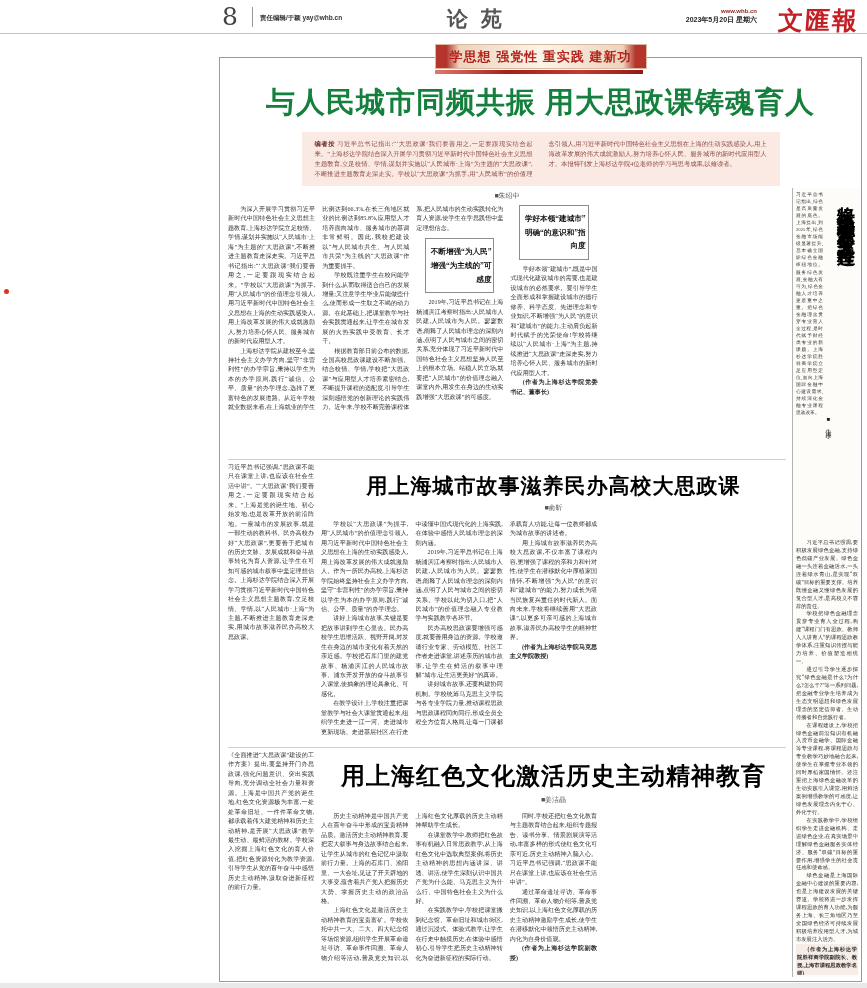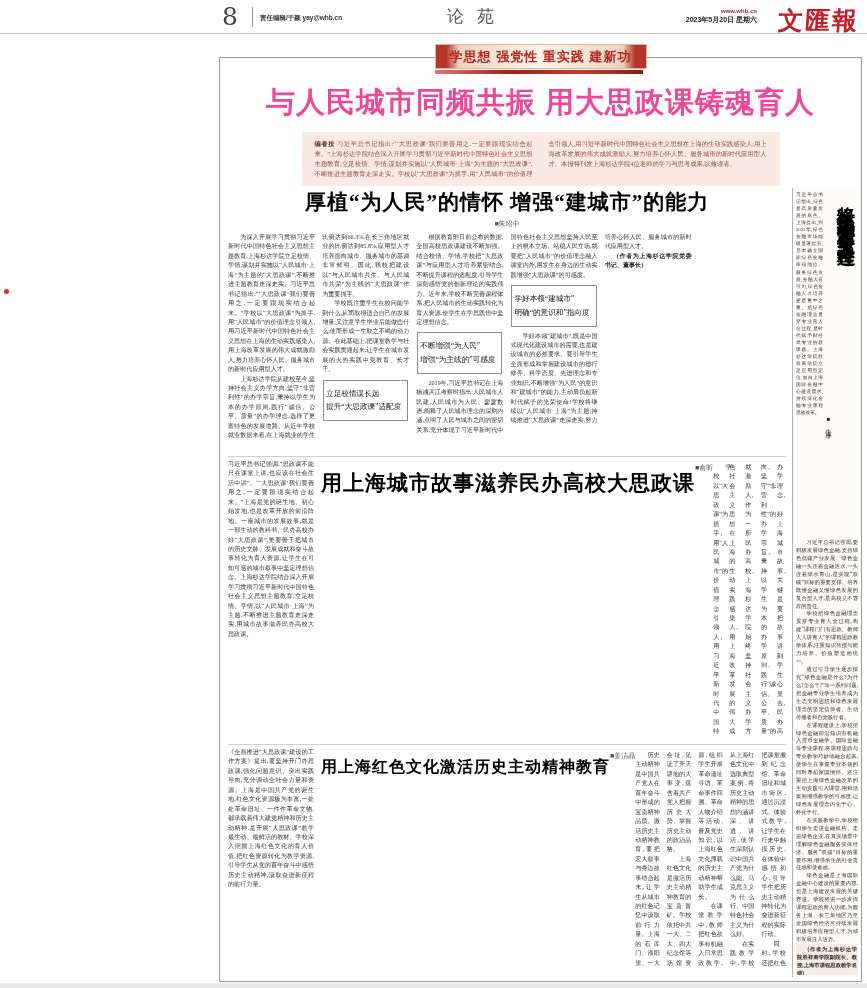--- a/index.html
+++ b/index.html
@@ -4,65 +4,65 @@
 <style>
   html,body{margin:0;padding:0;background:#fff;}
   .page{position:relative;width:867px;height:988px;background:#fff;overflow:hidden;
         font-family:"Liberation Serif",serif;color:#222;}
   
   .hdr{position:absolute;left:0;top:0;right:0;height:34px;}
   .pageno{position:absolute;left:222px;top:2px;font-size:25px;color:#444;font-family:"DejaVu Serif",serif;}
   .hdr-div{position:absolute;left:252px;top:7px;height:20px;width:1px;background:#999;}
   .editor-line{position:absolute;left:260px;top:14px;font-size:6.5px;font-weight:bold;color:#333;
                font-family:"Liberation Sans",sans-serif;}
-  .section-title{position:absolute;left:447px;top:5px;font-size:17px;letter-spacing:13px;color:#555;font-weight:normal;}
+  .section-title{position:absolute;left:447px;top:5px;font-size:21px;letter-spacing:13px;color:#555;font-weight:bold;}
   .hdr-right{position:absolute;right:110px;top:8px;text-align:right;line-height:1.25;
              font-family:"Liberation Sans",sans-serif;}
   .hdr-url{font-size:6px;font-weight:bold;color:#8a2a20;}
   .hdr-date{font-size:7px;font-weight:bold;color:#222;}
   .masthead{position:absolute;right:8px;top:4px;font-size:25px;font-weight:900;color:#c32026;
             letter-spacing:2px;transform:skewX(-4deg);font-family:"Liberation Serif",serif;}
   .hdr-rule{position:absolute;left:0;top:33px;right:0;border-top:1px solid #c4c4c4;}
   .foot-rule{position:absolute;left:0;top:983px;right:0;height:5px;background:#e9e9e9;}
   .red-dot{position:absolute;left:4px;top:289px;width:5px;height:5px;border-radius:50%;background:#e03020;}
 
   
   .sheet{position:absolute;left:219px;top:57px;width:641px;height:923px;border:1px solid #9a9a9a;background:#fff;}
   
   .banner{position:absolute;left:50%;top:-14px;transform:translateX(-50%);width:212px;z-index:3;text-align:center;}
   .banner-pill{background:linear-gradient(90deg,#b5352c 0 5%,#eed3bd 11%,#fbf4e8 50%,#eed3bd 89%,#b5352c 95%);
                border:1px solid #d8b9a0;padding:3px 0 2px;font-family:"Liberation Sans",sans-serif;
                font-size:13px;font-weight:900;color:#b4231c;letter-spacing:1px;}
   .banner-bar{height:4px;margin:1px 4px 0 0;background:linear-gradient(90deg,#e2766d,#a51f18 35%,#c43a31 70%,#8f1a14);}
 
   .main-hl{margin:25px 6px 0;text-align:center;font-family:"Liberation Sans",sans-serif;
-           font-size:29px;font-weight:900;color:#ec4899;letter-spacing:1px;white-space:nowrap;}
+           font-size:29px;font-weight:900;color:#15803d;letter-spacing:1px;white-space:nowrap;}
   .ednote{width:452px;margin:9px auto 0;background:#fbeae4;padding:7px 13px;column-count:2;column-gap:16px;
           font-size:6.3px;line-height:1.6;text-align:justify;color:#8a4a40;}
   .ednote b{color:#6f352c;}
 
   .content-row{position:absolute;left:8px;right:2px;top:130px;bottom:4px;display:flex;}
   .articles{width:558px;flex:none;}
   .sep{border-top:1px solid #cfcfcf;margin:2px 0 3px;}
 
   h2.art-hl{margin:0;text-align:center;font-size:21px;font-weight:900;color:#000;letter-spacing:1px;
             font-family:"Liberation Serif",serif;white-space:nowrap;}
   .byline{text-align:center;font-size:7px;color:#555;margin:3px 0 4px;font-family:"Liberation Sans",sans-serif;}
   .bp{margin:0;text-indent:2em;}
   .attrib{font-weight:bold;}
   .bodytxt{font-size:6.1px;line-height:1.55;text-align:justify;color:#2e2e2e;}
   .cols6{column-count:6;column-gap:7px;column-fill:auto;height:210px;overflow:hidden;}
-  .inset{border:1px solid #8d8d8d;margin:5px 1px;padding:6px 2px;text-align:left;font-weight:normal;
+  .inset{border:1px solid #8d8d8d;margin:5px 9px;padding:6px 2px;text-align:right;font-weight:bold;
          font-size:7.6px;line-height:1.8;text-indent:0;break-inside:avoid;color:#111;}
   .art1{height:266px;}
   .artflex{display:flex;}
   .art2{height:282px;}
   .art3{height:229px;}
   .first-col{width:86px;flex:none;margin-right:7px;overflow:hidden;}
-  .art-right{flex:1;display:flex;flex-direction:row;min-width:0;}
+  .art-right{flex:1;display:flex;flex-direction:column;min-width:0;}
   .art-right h2{margin-top:9px;}
   .cols5{flex:1;column-count:5;column-gap:7px;column-fill:auto;overflow:hidden;margin-top:3px;}
 
   
   .sidebar{flex:1;margin-left:6px;border-left:1px solid #b3b3b3;padding:3px 1px 2px 3px;background:#fefcf9;
            display:flex;flex-direction:column;overflow:hidden;}
   .sb-top{height:344px;flex:none;display:flex;justify-content:space-between;}
   .sb-col{width:27px;flex:none;font-size:4.7px;line-height:1.5;text-align:justify;overflow:hidden;color:#333;}
   .sb-byline{writing-mode:vertical-rl;font-size:6px;color:#222;margin-top:225px;letter-spacing:2px;}
   .sb-title{writing-mode:vertical-rl;font-size:18px;font-weight:900;letter-spacing:3px;color:#000;
@@ -99,30 +99,25 @@
 
     <div class="main-hl">与人民城市同频共振  用大思政课铸魂育人</div>
 
     <div class="ednote"><b>编者按</b><span>  习近平总书记指出:“‘大思政课’我们要善用之,一定要跟现实结合起来。”上海杉达学院结合深入开展学习贯彻习近平新时代中国特色社会主义思想主题教育,立足校情、学情,谋划并实施以“人民城市·上海”为主题的“大思政课”,不断推进主题教育走深走实。学校以“大思政课”为抓手,用“人民城市”的价值理念引领人,用习近平新时代中国特色社会主义思想在上海的生动实践感染人,用上海改革发展的伟大成就激励人,努力培养心怀人民、服务城市的新时代应用型人才。本报特刊发上海杉达学院4位老师的学习与思考成果,以飨读者。</span></div>
 
     <div class="content-row">
 
       <div class="articles">
 
         <div class="art1">
-          <h2 class="art-hl">厚植“为人民”的情怀  增强“建城市”的能力</h2>
           <div class="byline">■朱绍中</div>
           <div class="cols6 bodytxt">
               <p class="bp">为深入开展学习贯彻习近平新时代中国特色社会主义思想主题教育,上海杉达学院立足校情、学情,谋划并实施以“人民城市·上海”为主题的“大思政课”,不断推进主题教育走深走实。习近平总书记指出:“‘大思政课’我们要善用之,一定要跟现实结合起来。”学校以“大思政课”为抓手,用“人民城市”的价值理念引领人,用习近平新时代中国特色社会主义思想在上海的生动实践感染人,用上海改革发展的伟大成就激励人,努力培养心怀人民、服务城市的新时代应用型人才。</p>
               <p class="bp">上海杉达学院从建校至今,坚持社会主义办学方向,坚守“非营利性”的办学宗旨,秉持以学生为本的办学原则,践行“诚信、公平、质量”的办学理念,选择了更富特色的发展道路。从近年学校就业数据来看,在上海就业的学生比例达到66.3%,在长三角地区就业的比例达到85.8%,应用型人才培养面向城市、服务城市的基调非常鲜明。因此,我校把建设以“与人民城市共生、与人民城市共荣”为主线的“大思政课”作为重要抓手。</p>
               <p class="bp">学校既注重学生在校问能学到什么,从而取得适合自己的发展增量;又注意学生毕业后能做些什么,使而形成一生取之不竭的动力源。在此基础上,把课堂教学与社会实践贯通起来,让学生在城市发展的火热实践中受教育、长才干。</p>
-              <div class="inset">
-                <div>立足校情谋长远</div>
-                <div>提升“大思政课”适配度</div>
-              </div>
               <p class="bp">根据教育部日前公布的数据,全国高校思政课建设不断加强。结合校情、学情,学校把“大思政课”与应用型人才培养紧密结合,不断提升课程的适配度,引导学生深刻感悟党的创新理论的实践伟力。近年来,学校不断完善课程体系,把人民城市的生动实践转化为育人资源,使学生在学思践悟中坚定理想信念。</p>
               <div class="inset">
                 <div>不断增强“为人民”</div>
                 <div>增强“为主线的”可感度</div>
               </div>
               <p class="bp">2019年,习近平总书记在上海杨浦滨江考察时指出:人民城市人民建,人民城市为人民。寥寥数语,阐释了人民城市理念的深刻内涵,点明了人民与城市之间的密切关系,充分体现了习近平新时代中国特色社会主义思想坚持人民至上的根本立场。站稳人民立场,就要把“人民城市”的价值理念融入课堂内外,用发生在身边的生动实践增强“大思政课”的可感度。</p>
               <div class="inset">
                 <div>学好本领“建城市”</div>
                 <div>明确“的意识和”指向度</div>
               </div>
@@ -149,21 +144,21 @@
                 <p class="bp attrib">(作者为上海杉达学院马克思主义学院教授)</p>
               </div>
           </div>
         </div>
 
         <div class="sep"></div>
 
         <div class="art3 artflex">
           <div class="first-col bodytxt">  《全面推进“大思政课”建设的工作方案》提出,要坚持开门办思政课,强化问题意识、突出实践导向,充分调动全社会力量和资源。上海是中国共产党的诞生地,红色文化资源极为丰富,一处处革命旧址、一件件革命文物,都承载着伟大建党精神和历史主动精神,是开展“大思政课”教学最生动、最鲜活的教材。学校深入挖掘上海红色文化的育人价值,把红色资源转化为教学资源,引导学生从党的百年奋斗中感悟历史主动精神,汲取奋进新征程的前行力量。</div>
           <div class="art-right">
-            <h2 class="art-hl" style="font-size:16px">用上海红色文化激活历史主动精神教育</h2>
+            <h2 class="art-hl" style="font-size:24px">用上海红色文化激活历史主动精神教育</h2>
             <div class="byline">■姜洁晶</div>
             <div class="cols5 bodytxt">
                 <p class="bp">历史主动精神是中国共产党人在百年奋斗中形成的宝贵精神品质。激活历史主动精神教育,要把宏大叙事与身边故事结合起来,让学生从城市的红色记忆中汲取前行力量。上海的石库门、渔阳里、一大会址,见证了开天辟地的大事变,蕴含着共产党人把握历史大势、掌握历史主动的政治品格。</p>
                 <p class="bp">上海红色文化是激活历史主动精神教育的宝贵富矿。学校依托中共一大、二大、四大纪念馆等场馆资源,组织学生开展革命遗址寻访、革命事件回溯、革命人物介绍等活动,普及党史知识,以上海红色文化厚载的历史主动精神帮助学生成长。</p>
                 <p class="bp">在课堂教学中,教师把红色故事有机融入日常思政教学,从上海红色文化中选取典型案例,将历史主动精神的思想内涵讲深、讲透、讲活,使学生深刻认识中国共产党为什么能、马克思主义为什么行、中国特色社会主义为什么好。</p>
                 <p class="bp">在实践教学中,学校把课堂搬到纪念馆、革命旧址和城市街区,通过沉浸式、体验式教学,让学生在行走中触摸历史,在体验中感悟初心,引导学生把历史主动精神转化为奋进新征程的实际行动。</p>
                 <p class="bp">同时,学校还把红色文化教育与主题教育结合起来,组织专题报告、读书分享、情景剧展演等活动,丰富多样的形式使红色文化可亲可近,历史主动精神入脑入心。习近平总书记强调,“思政课不能只在课堂上讲,也应该在社会生活中讲”。</p>
                 <p class="bp">通过革命遗址寻访、革命事件回溯、革命人物介绍等,普及党史知识,以上海红色文化厚载的历史主动精神激励学生成长,使学生在潜移默化中领悟历史主动精神,内化为自身价值观。</p>
                 <p class="bp attrib">(作者为上海杉达学院副教授)</p>
               </div>

